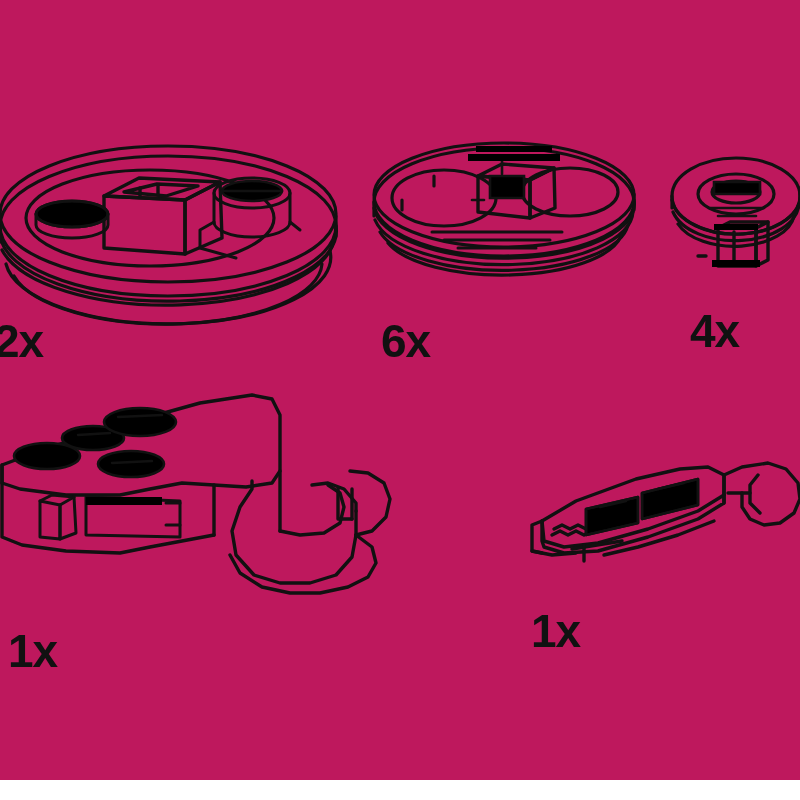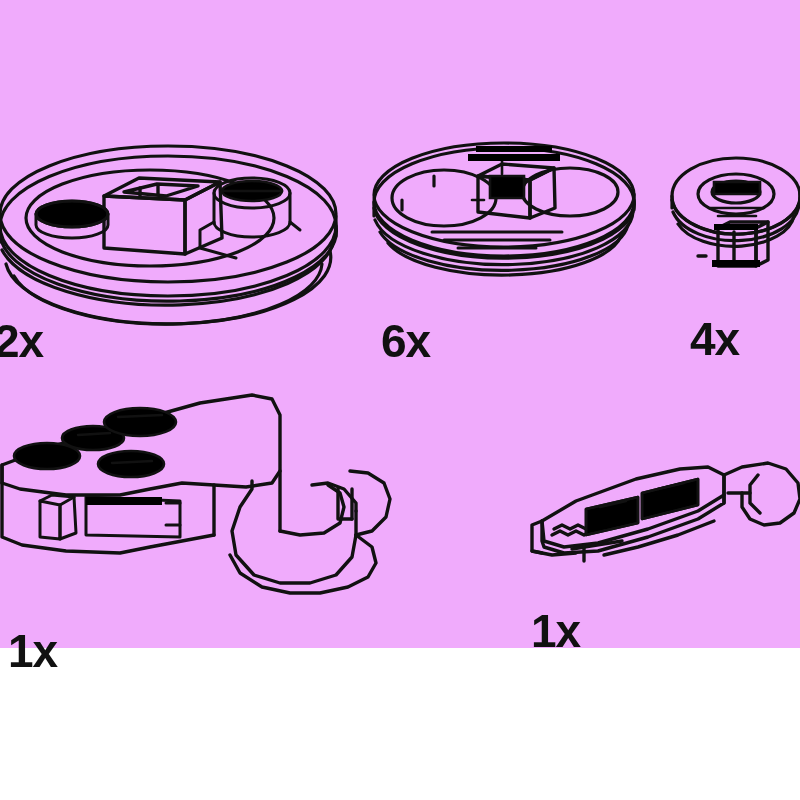--- a/index.html
+++ b/index.html
@@ -3,21 +3,21 @@
 <meta charset="utf-8">
 <style>
   html,body{margin:0;padding:0;}
   body{
     width:800px;height:800px;
     background:#ffffff;
     font-family:"Liberation Sans", sans-serif;
     overflow:hidden;
     position:relative;
   }
-  #sheet{position:relative;width:800px;height:648px;background:#f0abfc;}
+  #sheet{position:relative;width:800px;height:780px;background:#be185d;}
   .part{position:absolute;}
   .qty{
     position:absolute;
     font-family:"Liberation Sans", sans-serif;
     font-weight:700;
     color:#111111;
     font-size:46px;
     line-height:46px;
     letter-spacing:-1px;
     white-space:nowrap;
@@ -159,21 +159,21 @@
         <path d="M88 76 L88 114 L100 108 L100 70"></path>
         <path d="M66 80 L66 112"></path>
         <path d="M30 104 L38 104"></path>
       </g>
       <g fill="#000">
         <rect x="44" y="108" width="48" height="7"></rect>
         <rect x="46" y="72" width="44" height="6"></rect>
       </g>
     </svg>
   </div>
-  <div class="qty" style="left:690px;top:316px;">4x</div>
+  <div class="qty" style="left:690px;top:308px;">4x</div>
 
   <div class="part" style="left:0px;top:385px;width:440px;height:230px;">
     <svg width="440" height="230" viewBox="0 0 440 230">
       <g fill="none" stroke="#111" stroke-width="3.4" stroke-linecap="round" stroke-linejoin="round">
 
         <path d="M2 80 L50 62 L128 38 L200 18 L252 10 L272 14 L280 30 L280 86
                  L272 98 L246 102 L214 100 L182 98 L150 104 L120 110
                  L66 110 L20 104 L2 98 Z"></path>
 
         <path d="M2 98 L2 152 L22 160 L66 166 L120 168 L150 162 L182 156 L214 150"></path>

